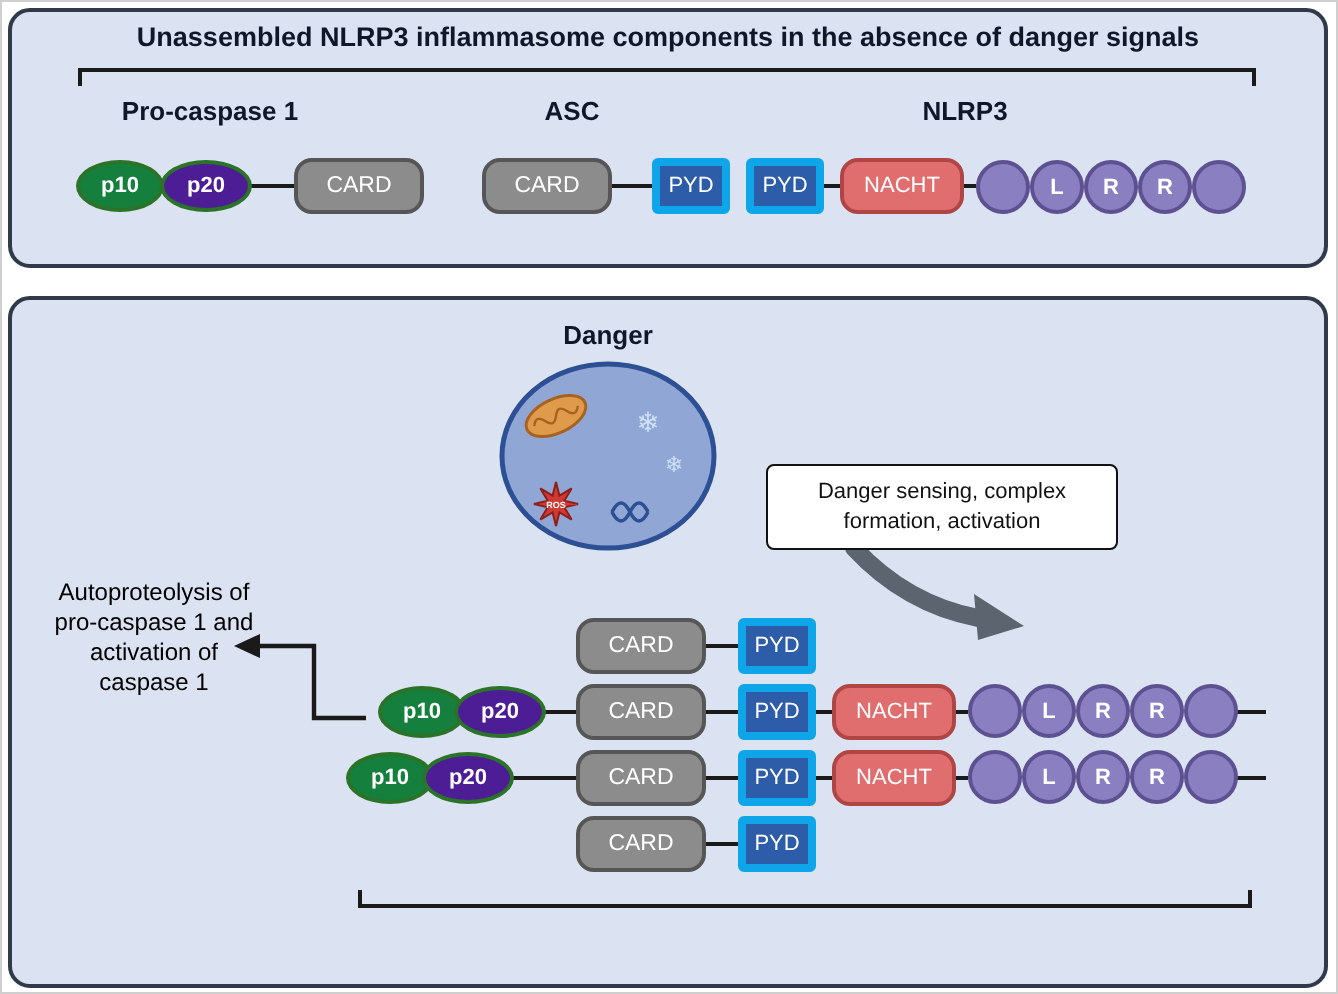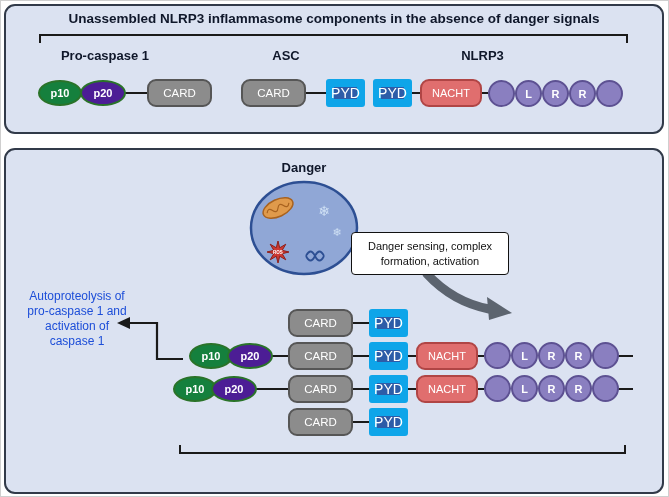--- a/index.html
+++ b/index.html
@@ -7,30 +7,30 @@
   body{font-family:"Liberation Sans",sans-serif;color:#111}
   .canvas{position:relative;width:669px;height:497px;background:#fff;border:1px solid #cfcfcf;overflow:hidden}
   .panel{position:absolute;background:#dbe2f1;border:2px solid #313a49;border-radius:11px}
   .lbl{position:absolute;font-weight:bold;color:#0f172a;text-align:center;font-size:13px;line-height:1.2}
   .title{font-size:13.5px}
   .oval{position:absolute;border-radius:50%;display:flex;align-items:center;justify-content:center;color:#fff;font-weight:bold;font-size:11px}
   .g1{background:#15803d;border:2px solid #2a7329;z-index:2}
   .g2{background:#4c1d95;border:2px solid #2a7329;z-index:3}
   .rect{position:absolute;display:flex;align-items:center;justify-content:center;color:#fff;font-weight:normal;z-index:2}
   .card{background:#8c8c8c;border:2px solid #565656;border-radius:9px;font-size:11.5px}
-  .pyd{background:#2d5ca8;border:8px solid #0ea5e9;border-radius:3px;font-size:14px}
+  .pyd{background:#2d5ca8;border:4px solid #0ea5e9;border-radius:3px;font-size:11px}
   .nacht{background:#e06e6e;border:2px solid #b04545;border-radius:9px;font-size:11px}
   .lrr{position:absolute;width:27px;height:27px;border-radius:50%;background:#8a7fc0;border:2px solid #5d5192;display:flex;align-items:center;justify-content:center;color:#fff;font-weight:bold;font-size:11px;z-index:2}
   .conn{position:absolute;height:2px;background:#1a1a1a;z-index:1}
   .bracket{position:absolute;border-color:#1a1a1a;border-style:solid}
   .br-down{border-width:2px 2px 0 2px}
   .br-up{border-width:0 2px 2px 2px}
   .svgabs{position:absolute}
   .dangerbox{position:absolute;background:#fff;border:1.5px solid #111;border-radius:4px;display:flex;align-items:center;justify-content:center;text-align:center;font-size:11px;line-height:1.3;padding:3px 8px;z-index:4}
-  .plain{position:absolute;text-align:center;font-size:12px;line-height:1.25;color:#1d4ed8}
+  .plain{position:absolute;text-align:center;font-size:12px;line-height:1.25;color:#000000}
 </style>
 </head>
 <body>
 
 <div class="canvas">
 
   <div class="panel" style="left:3px;top:3px;width:660px;height:130px"></div>
 
   <div class="lbl title" style="left:13px;top:10px;width:640px">Unassembled NLRP3 inflammasome components in the absence of danger signals</div>
   <div class="bracket br-down" style="left:38px;top:33px;width:589px;height:9px"></div>
@@ -73,21 +73,21 @@
       <text x="30" y="76" text-anchor="middle" font-size="4.5" font-weight="bold" fill="#ffffff">ROS</text>
     </g>
     <text x="76" y="38" text-anchor="middle" font-size="14" fill="#cfe0f4">❄</text>
     <text x="89" y="58" text-anchor="middle" font-size="11" fill="#cfe0f4">❄</text>
     <g>
       <path d="M58 78 c3 -6 6 -6 9 0 c3 6 6 6 9 0" stroke="#2d4f93" stroke-width="1.8" fill="none"></path>
       <path d="M58 78 c3 6 6 6 9 0 c3 -6 6 -6 9 0" stroke="#2d4f93" stroke-width="1.8" fill="none"></path>
     </g>
   </svg>
 
-  <div class="dangerbox" style="left:350px;top:231px;width:158px;height:43px">Danger sensing, complex formation, activation</div>
+  <div class="dangerbox" style="left:382px;top:231px;width:176px;height:43px">Danger sensing, complex formation, activation</div>
 
   <svg class="svgabs" style="left:412px;top:267px" width="105" height="55" viewBox="0 0 105 55">
     <path d="M14 6 Q 40 34 76 41" stroke="#5c646f" stroke-width="9" fill="none" stroke-linecap="round"></path>
     <polygon points="74,29 99,45 76,52" fill="#5c646f"></polygon>
   </svg>
 
   <div class="plain" style="left:22px;top:288px;width:108px">Autoproteolysis of pro-caspase 1 and activation of caspase 1</div>
   <svg class="svgabs" style="left:112px;top:316px" width="72" height="48" viewBox="0 0 72 48">
     <path d="M70 42 L44 42 L44 6 L16 6" stroke="#1a1a1a" stroke-width="2.2" fill="none"></path>
     <polygon points="17,0 4,6 17,12" fill="#1a1a1a"></polygon>

